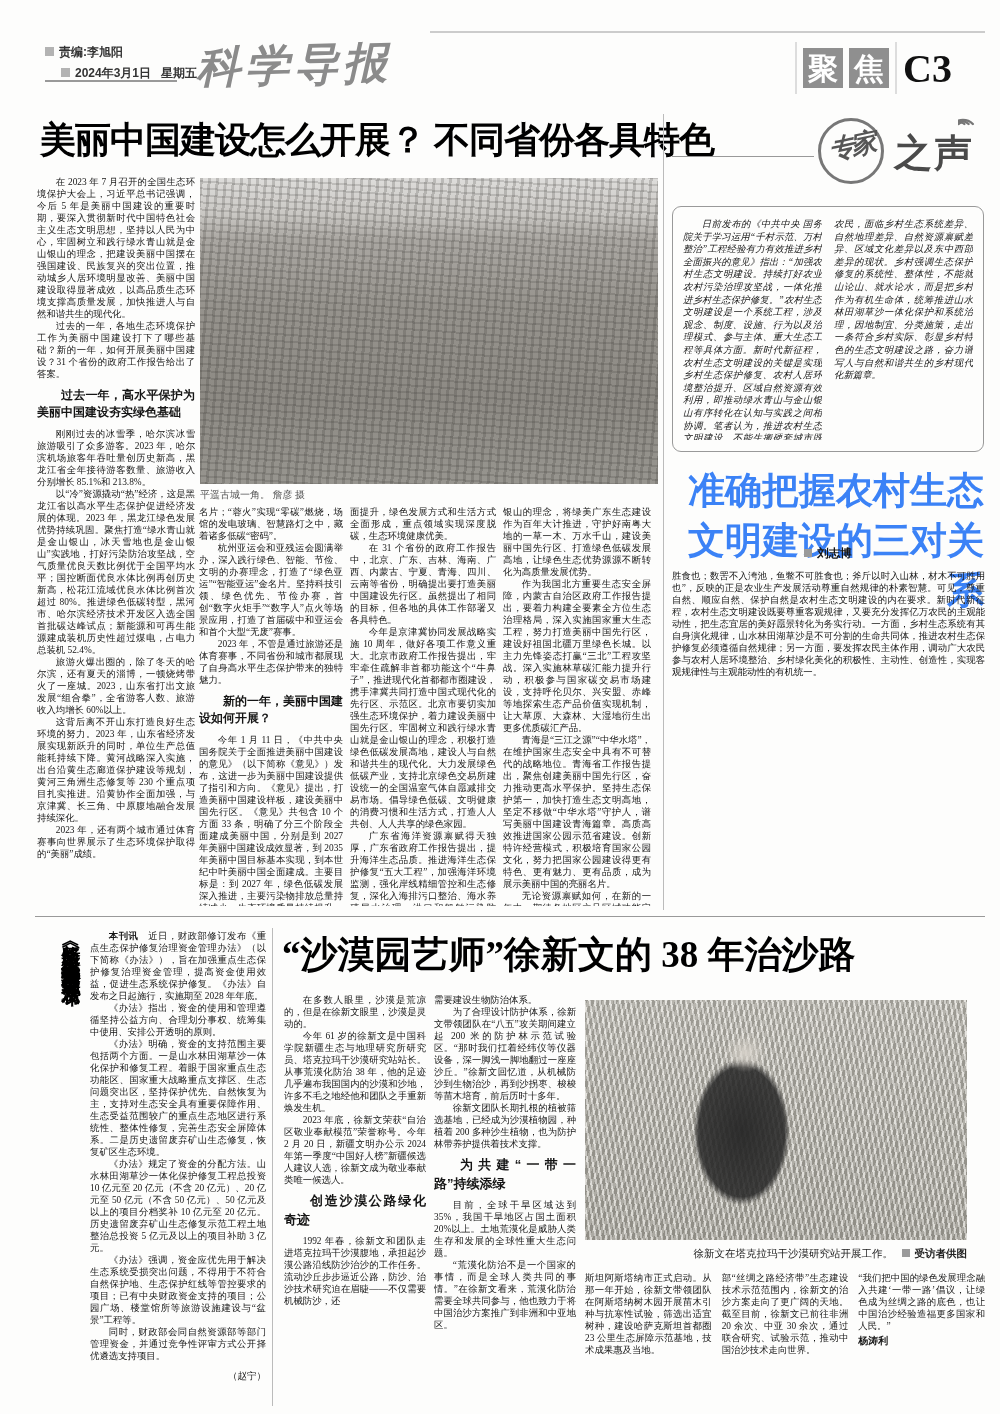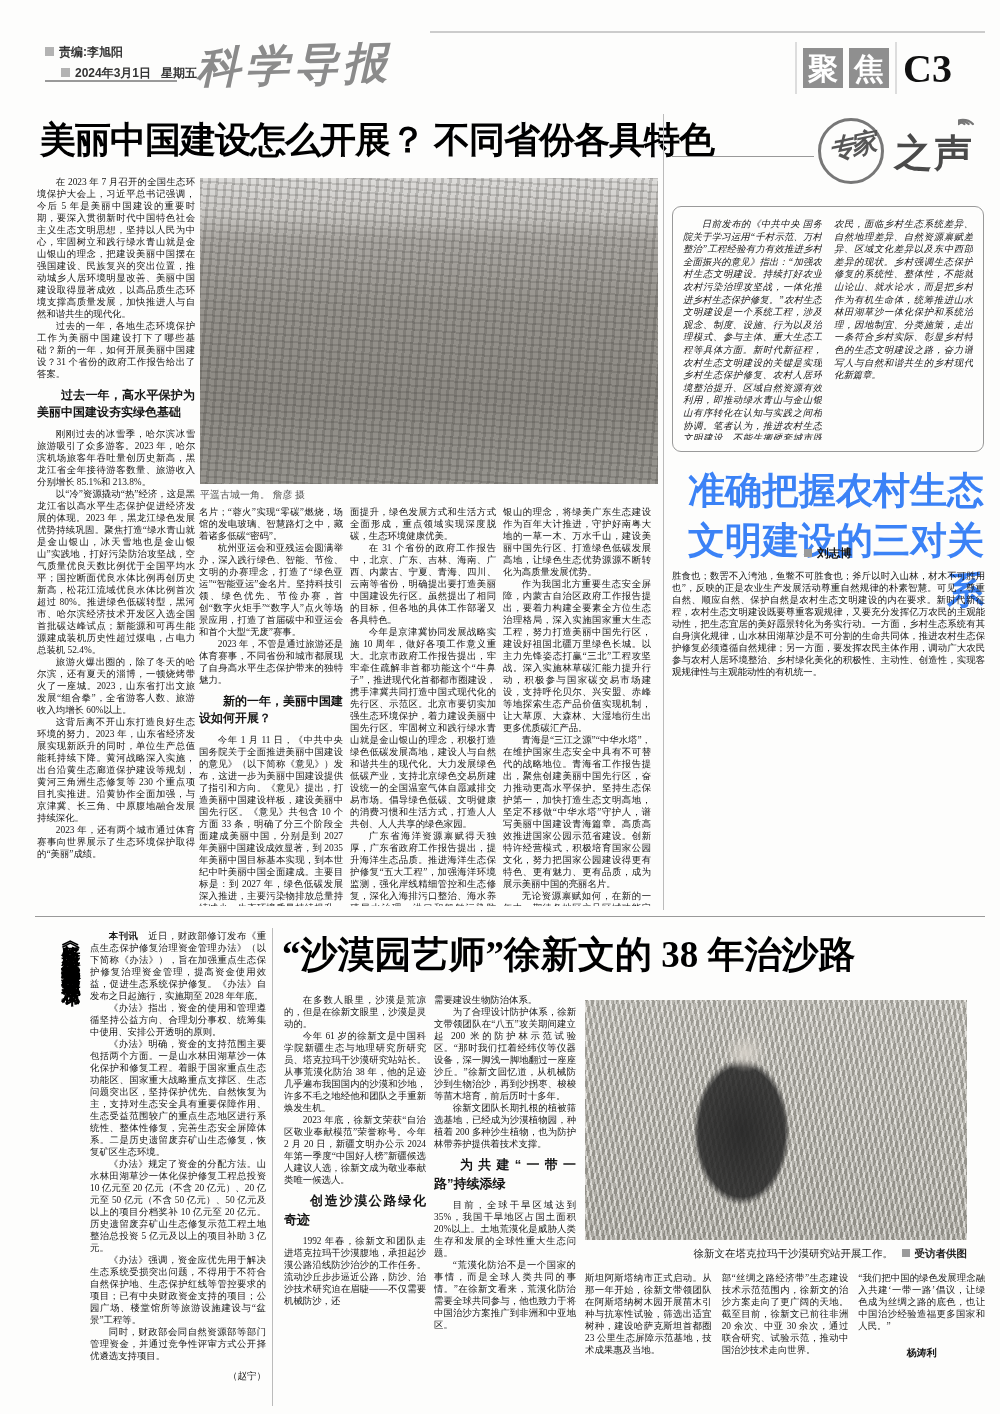--- a/index.html
+++ b/index.html
@@ -78,21 +78,21 @@
     background-image:
       radial-gradient(ellipse 34px 30px at 42% 22%, rgba(214,209,201,.95) 0%, rgba(0,0,0,0) 65%),
       radial-gradient(ellipse 78px 118px at 41% 55%, rgba(38,38,38,.95) 0%, rgba(38,38,38,.85) 55%, rgba(0,0,0,0) 62%),
       repeating-linear-gradient(80deg, rgba(246,245,241,.55) 0 2px, rgba(152,150,142,.45) 2px 5px),
       repeating-linear-gradient(-66deg, rgba(232,230,224,.5) 0 3px, rgba(122,120,112,.4) 3px 7px),
       linear-gradient(180deg,#bab8b2,#908e87);}
   .d-caption{left:585px;top:1247px;width:382px;text-align:right;font-size:10.5px;color:#222;}
   .d-caption b{font-family:"Liberation Sans",sans-serif;}
   .d-sub{left:585px;top:1272px;width:400px;height:134px;display:flex;gap:10px;}
   .d-sub .col{flex:1;height:100%;}
-  .d-byline{font-weight:bold;text-align:center;font-size:10px;margin-top:14px;}
+  .d-byline{font-weight:bold;text-align:left;font-size:10px;margin-top:2px;}
 </style>
 </head>
 <body>
 
 <div class="abs hdr-rule-top"></div>
 
 <div class="abs" style="left:45px;top:44px;">
   <div class="ed-line"><span class="sq"></span><span>责编:李旭阳</span></div>
   <div class="ed-line" style="margin-top:4px;padding-left:16px;"><span class="sq"></span><span>2024年3月1日</span>&nbsp;&nbsp;&nbsp;<span>星期五</span></div>
 </div>

